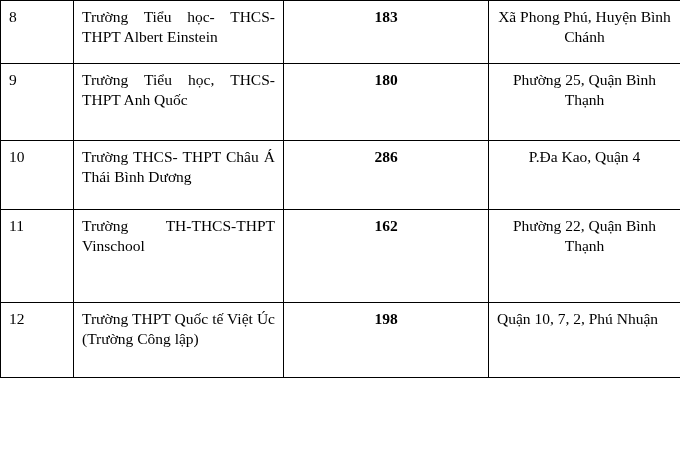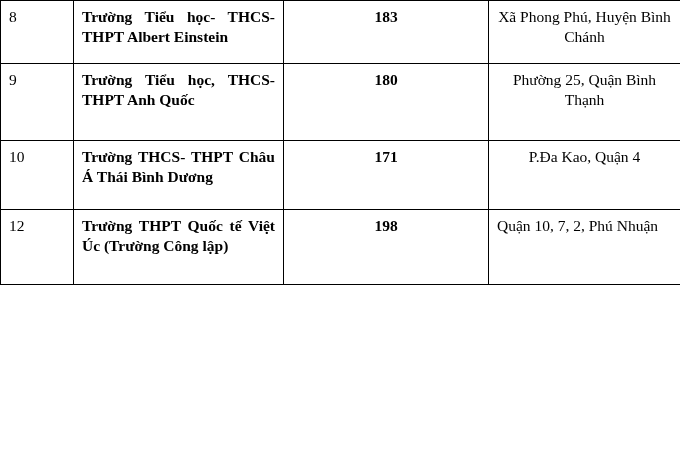--- a/index.html
+++ b/index.html
@@ -41,21 +41,20 @@
   col.c-addr  { width: 192px; }
 
   td.cell-no {
     text-align: left;
     padding-left: 9px;
   }
   td.cell-name {
     text-align: justify;
     text-align-last: left;
     word-spacing: 0px;
-    font-weight: bold;
   }
   td.cell-score {
     text-align: center;
     font-weight: bold;
   }
   td.cell-addr {
     text-align: center;
   }
   
   td.cell-name.justify-wide {
@@ -95,22 +94,28 @@
       </tr>
       <tr class="r1">
         <td class="cell-no">9</td>
         <td class="cell-name">Trường Tiểu học, THCS-THPT Anh Quốc</td>
         <td class="cell-score">180</td>
         <td class="cell-addr">Phường 25, Quận Bình Thạnh</td>
       </tr>
       <tr class="r2">
         <td class="cell-no">10</td>
         <td class="cell-name justify-wide">Trường THCS- THPT Châu Á Thái Bình Dương</td>
-        <td class="cell-score">171</td>
+        <td class="cell-score">286</td>
         <td class="cell-addr">P.Đa Kao, Quận 4</td>
+      </tr>
+      <tr class="r3">
+        <td class="cell-no">11</td>
+        <td class="cell-name justify-wide">Trường TH-THCS-THPT Vinschool</td>
+        <td class="cell-score">162</td>
+        <td class="cell-addr">Phường 22, Quận Bình Thạnh</td>
       </tr>
       <tr class="r4">
         <td class="cell-no">12</td>
         <td class="cell-name justify-wide">Trường THPT Quốc tế Việt Úc (Trường Công lập)</td>
         <td class="cell-score">198</td>
         <td class="cell-addr justify-wide">Quận 10, 7, 2, Phú Nhuận</td>
       </tr>
     </tbody>
   </table>
 </div>

